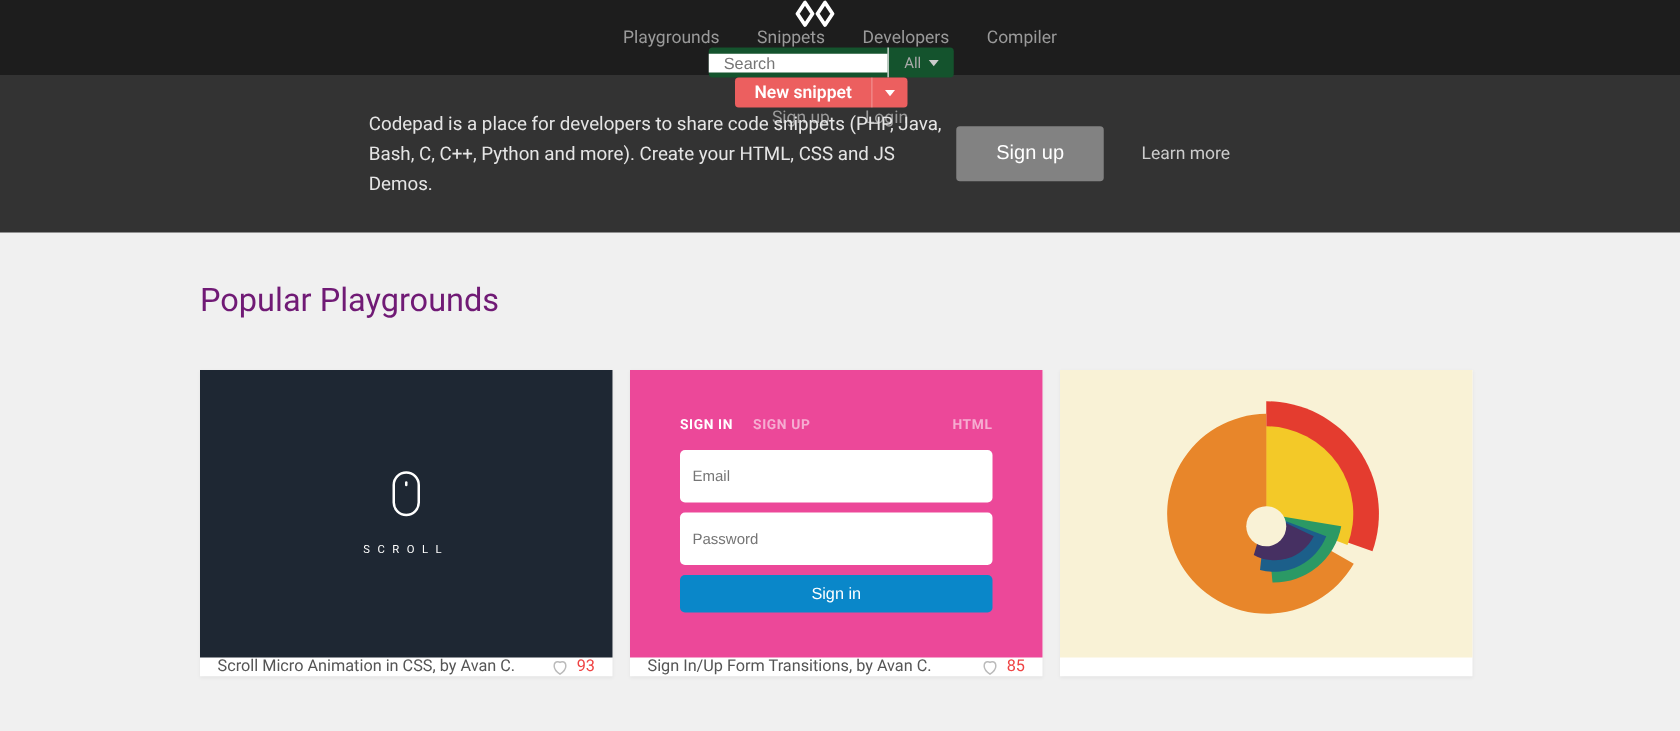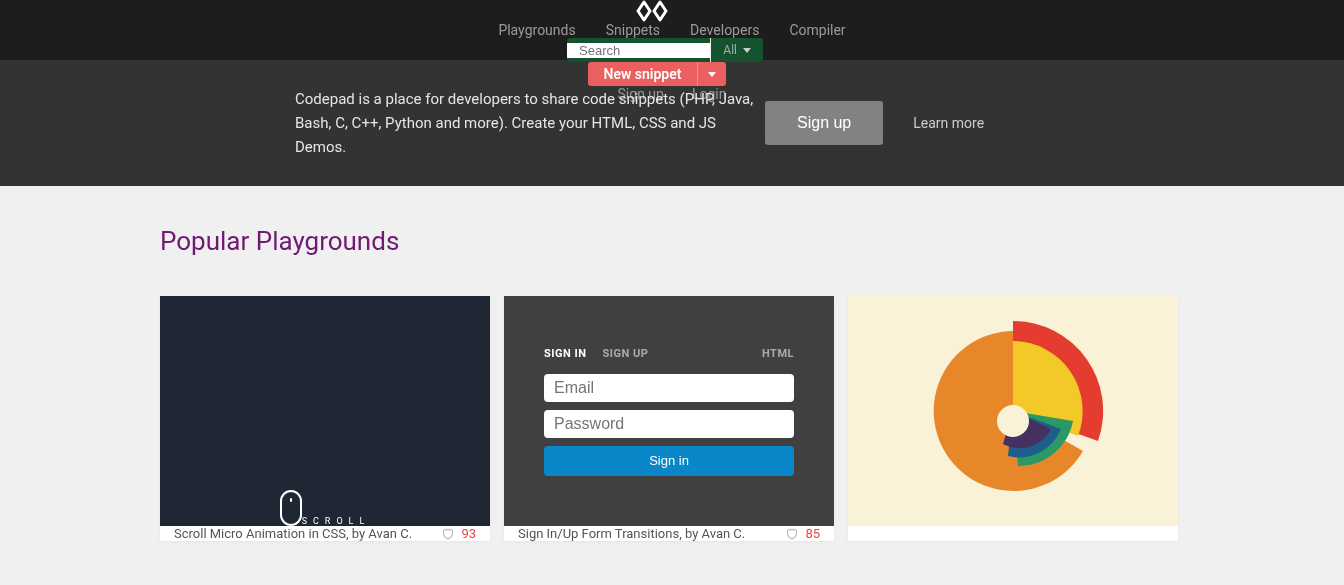--- a/index.html
+++ b/index.html
@@ -26,32 +26,32 @@
 .section { padding: 40px 160px; }
 .section-title { color: #701a75; font-size: 26px; font-weight: 400; margin-bottom: 40px; }
 .cards { display: flex; gap: 14px; }
 .card { width: 330px; background: #fff; display: flex; flex-direction: column; box-shadow: 0 1px 3px rgba(0,0,0,0.05); }
 .card-preview { height: 230px; position: relative; overflow: hidden; }
 .card-footer { display: flex; align-items: center; padding: 0 14px; }
 .card-title { flex: 1; color: #555; font-size: 13px; }
 .card-likes { display: flex; align-items: center; gap: 6px; color: #ef4444; font-size: 13px; }
 
 
-.p1 { background: #1e2733; display: flex; flex-direction: row; align-items: flex-end; justify-content: center; }
+.p1 { background: #1e2733; display: flex; flex-direction: column; align-items: center; justify-content: center; }
 .mouse { width: 22px; height: 36px; border: 2px solid #fff; border-radius: 12px; position: relative; }
 .mouse::after { content:''; position:absolute; top:6px; left:50%; transform:translateX(-50%); width:2px; height:4px; background:#fff; border-radius:1px; }
 .scroll-text { color:#fff; font-size:9px; letter-spacing:6px; margin-top:22px; text-transform:uppercase; }
 
 
-.p2 { background: #404040; display: flex; flex-direction: column; align-items: center; justify-content: center; padding: 0 40px; }
+.p2 { background: #ec4899; display: flex; flex-direction: column; align-items: center; justify-content: center; padding: 0 40px; }
 .p2-tabs { display: flex; width: 100%; font-size: 11px; font-weight: 700; color: #fff; margin-bottom: 14px; letter-spacing: 0.5px; }
 .p2-tab { margin-right: 16px; }
 .p2-tab.dim { opacity: 0.55; }
 .p2-tab.right { margin-left: auto; margin-right:0; }
-.p2-input { width:100%; background:#fff; border:none; border-radius:4px; height:28px; margin-bottom:8px; padding:0 10px; font-size:16px; color:#999;}
+.p2-input { width:100%; background:#fff; border:none; border-radius:4px; height:42px; margin-bottom:8px; padding:0 10px; font-size:12px; color:#999;}
 .p2-btn { width:100%; background:#0a87c9; color:#fff; border:none; border-radius:4px; height:30px; font-size:13px;}
 
 
 .p3 { background: #f9f2d6; display:flex; align-items:center; justify-content:center;}
 .p3 svg { width: 200px; height: 200px; }
 
 .chev-down { display:inline-block; width:0; height:0; border-left:4px solid transparent; border-right:4px solid transparent; border-top:5px solid currentColor;}
 </style>
 </head>
 <body>

